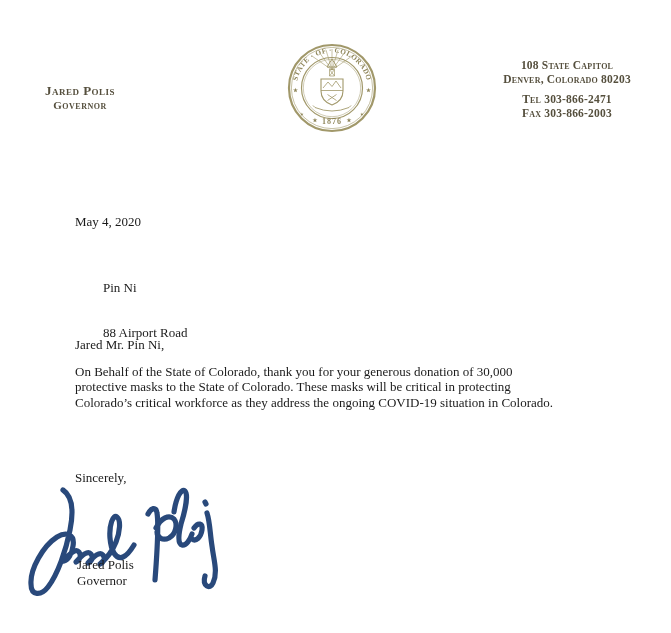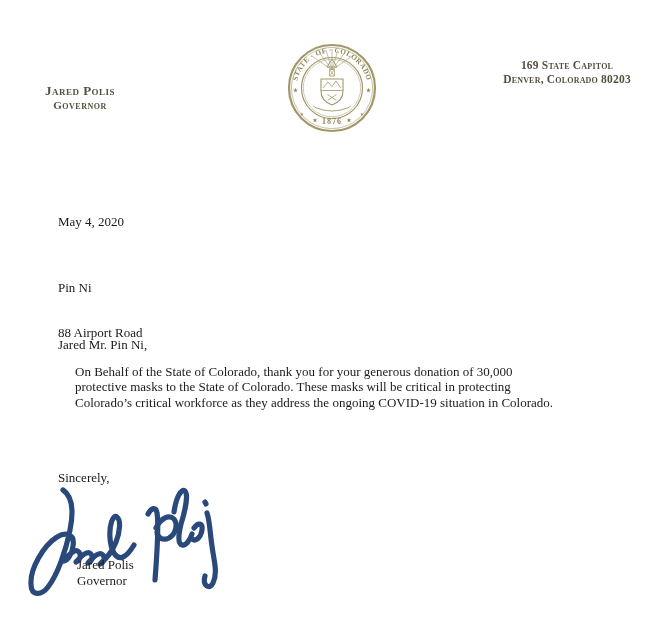--- a/index.html
+++ b/index.html
@@ -58,27 +58,27 @@
     font-size: 11.5px;
     line-height: 13.5px;
     letter-spacing: 0.2px;
     font-weight: bold;
   }
   .phone-block { margin-top: 7px; }
 
   
   .bodyline {
     position: absolute;
-    left: 58px;
+    left: 75px;
     font-size: 13px;
     line-height: 15px;
     white-space: pre;
   }
   .date-line      { top: 214px; }
-  .recipient      { top: 250px; }
+  .recipient      { top: 250px; margin-left: 28px; }
   .recipient span { display: block; }
   .salutation     { top: 337px; }
   .paragraph {
     position: absolute;
     left: 75px;
     top: 364px;
     width: 492px;
     font-size: 13px;
     line-height: 15.3px;
   }
@@ -161,22 +161,26 @@
         <path d="M 35,48.5 L 57,48.5" class="seal-stroke" stroke-width="0.8"></path>
         <path d="M 37,46 L 42,40 L 46,44.5 L 50,39 L 55,46" class="seal-stroke" stroke-width="0.8"></path>
         <path d="M 41.5,52.5 L 50.5,58.5 M 50.5,52.5 L 41.5,58.5" class="seal-stroke" stroke-width="0.8"></path>
       </g>
 
       <path d="M 29,65.5 Q 46,72.5 63,65.5 M 29,65.5 L 27,63.5 M 63,65.5 L 65,63.5" class="seal-stroke" stroke-width="0.9"></path>
     </svg>
   </div>
 
   <div class="header-right">
-    <div>169 State Capitol</div>
+    <div>108 State Capitol</div>
     <div>Denver, Colorado 80203</div>
+    <div class="phone-block">
+      <div>Tel 303-866-2471</div>
+      <div>Fax 303-866-2003</div>
+    </div>
   </div>
 
   <div class="bodyline date-line">May 4, 2020</div>
 
   <div class="bodyline recipient">
     <span>Pin Ni</span>
     <span>88 Airport Road</span>
   </div>
 
   <div class="bodyline salutation">Jared Mr. Pin Ni,</div>

